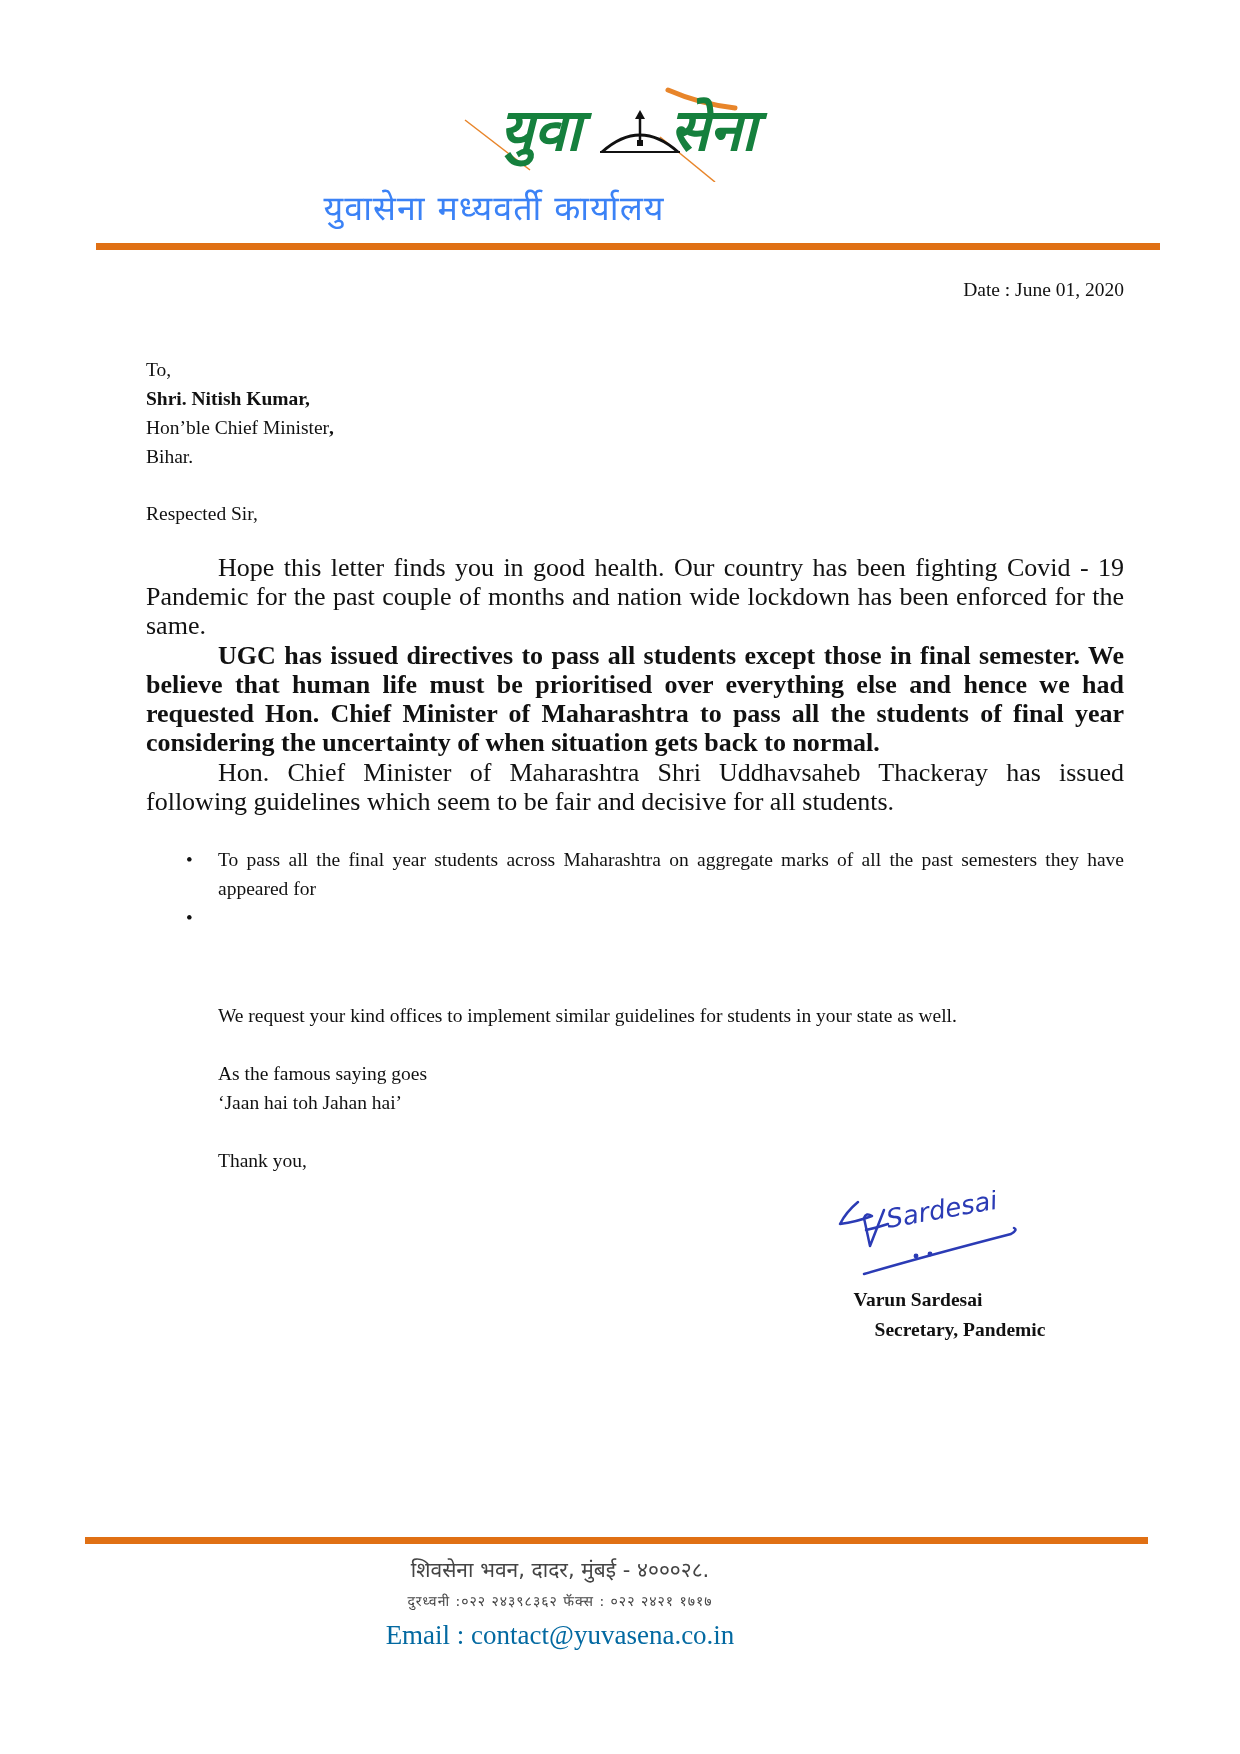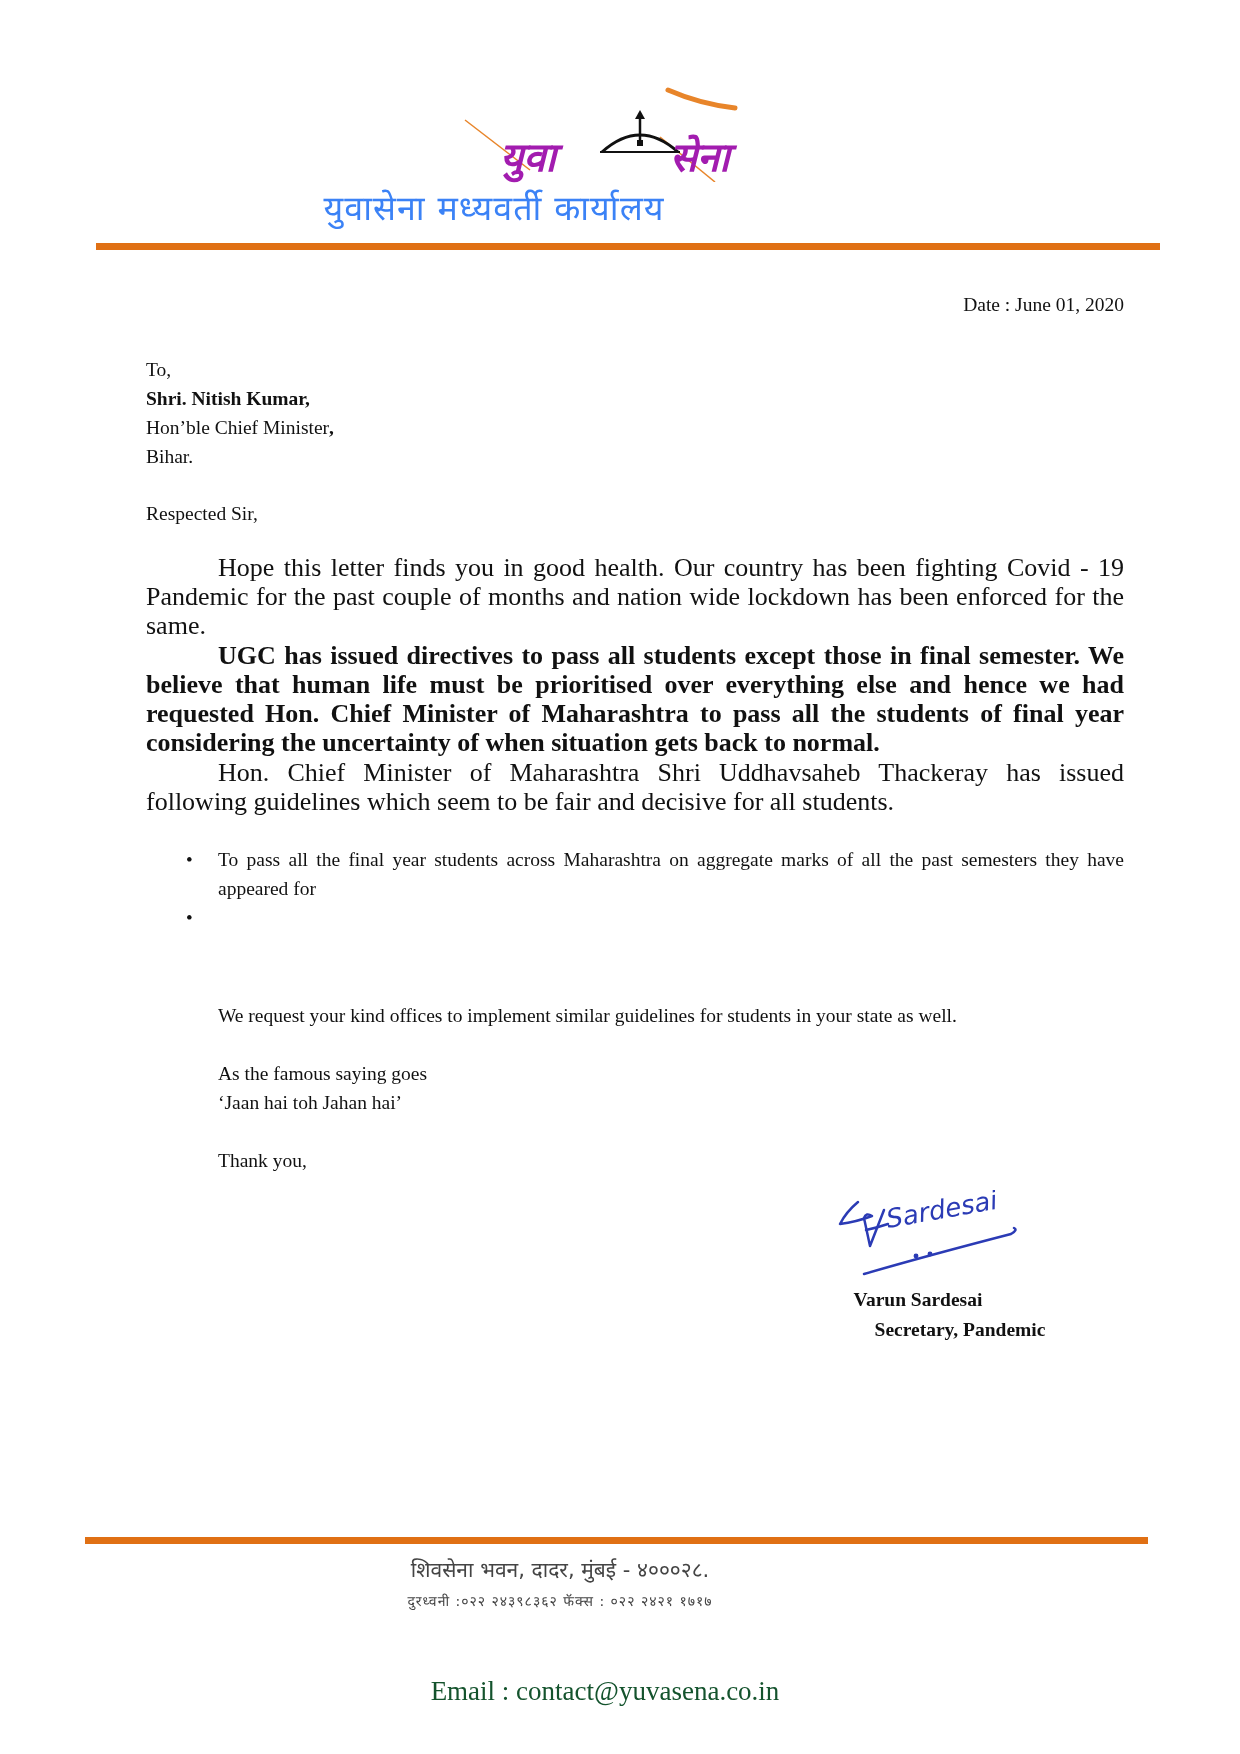--- a/index.html
+++ b/index.html
@@ -22,26 +22,25 @@
       left: 460px;
       top: 82px;
       width: 340px;
       height: 100px;
     }
     #logo-text-left, #logo-text-right {
       position: absolute;
       font-family: "DejaVu Sans", sans-serif;
       font-weight: bold;
       font-style: italic;
-      font-size: 40px;
+      font-size: 58px;
       line-height: 60px;
       top: 18px;
-      color: #a21caf;
+      color: #15803d;
       white-space: nowrap;
-      margin-top: 27px;
     }
     #logo-text-left { left: 40px; }
     #logo-text-right { left: 210px; }
     #bow-emblem {
       position: absolute;
       left: 140px;
       top: 28px;
       width: 80px;
       height: 45px;
     }
@@ -75,21 +74,21 @@
       position: absolute;
       left: 146px;
       width: 978px;
       font-size: 26px;
       line-height: 29px;
       text-align: justify;
       text-indent: 72px;
     }
     #date-line {
       right: 116px;
-      top: 290px;
+      top: 275px;
     }
     #to-line { left: 146px; top: 355px; }
     #addressee-name { left: 146px; top: 384px; font-weight: bold; }
     #addressee-title { left: 146px; top: 413px; }
     #addressee-title .comma { font-weight: bold; }
     #addressee-state { left: 146px; top: 442px; }
     #salutation { left: 146px; top: 499px; }
 
     #para-1 { top: 553px; }
     #para-2 { top: 641px; font-weight: bold; }
@@ -169,25 +168,24 @@
       line-height: 30px;
     }
     #footer-phone {
       top: 1586px;
       font-family: "DejaVu Sans", sans-serif;
       font-size: 14px;
       line-height: 30px;
       letter-spacing: 1px;
     }
     #footer-email {
-      top: 1674px;
+      top: 1618px;
       font-size: 27px;
       line-height: 34px;
-      color: #14532d;
-      margin-left: 45px;
+      color: #0369a1;
     }
   </style>
 </head>
 <body>
 
 <div id="letterhead">
   <div id="logo" class="abs">
     <svg class="abs" style="left:0;top:0" width="340" height="100">
       <line x1="5" y1="38" x2="70" y2="88" stroke="#e8852a" stroke-width="1.5"></line>
       <line x1="200" y1="55" x2="255" y2="100" stroke="#e8852a" stroke-width="1.5"></line>

